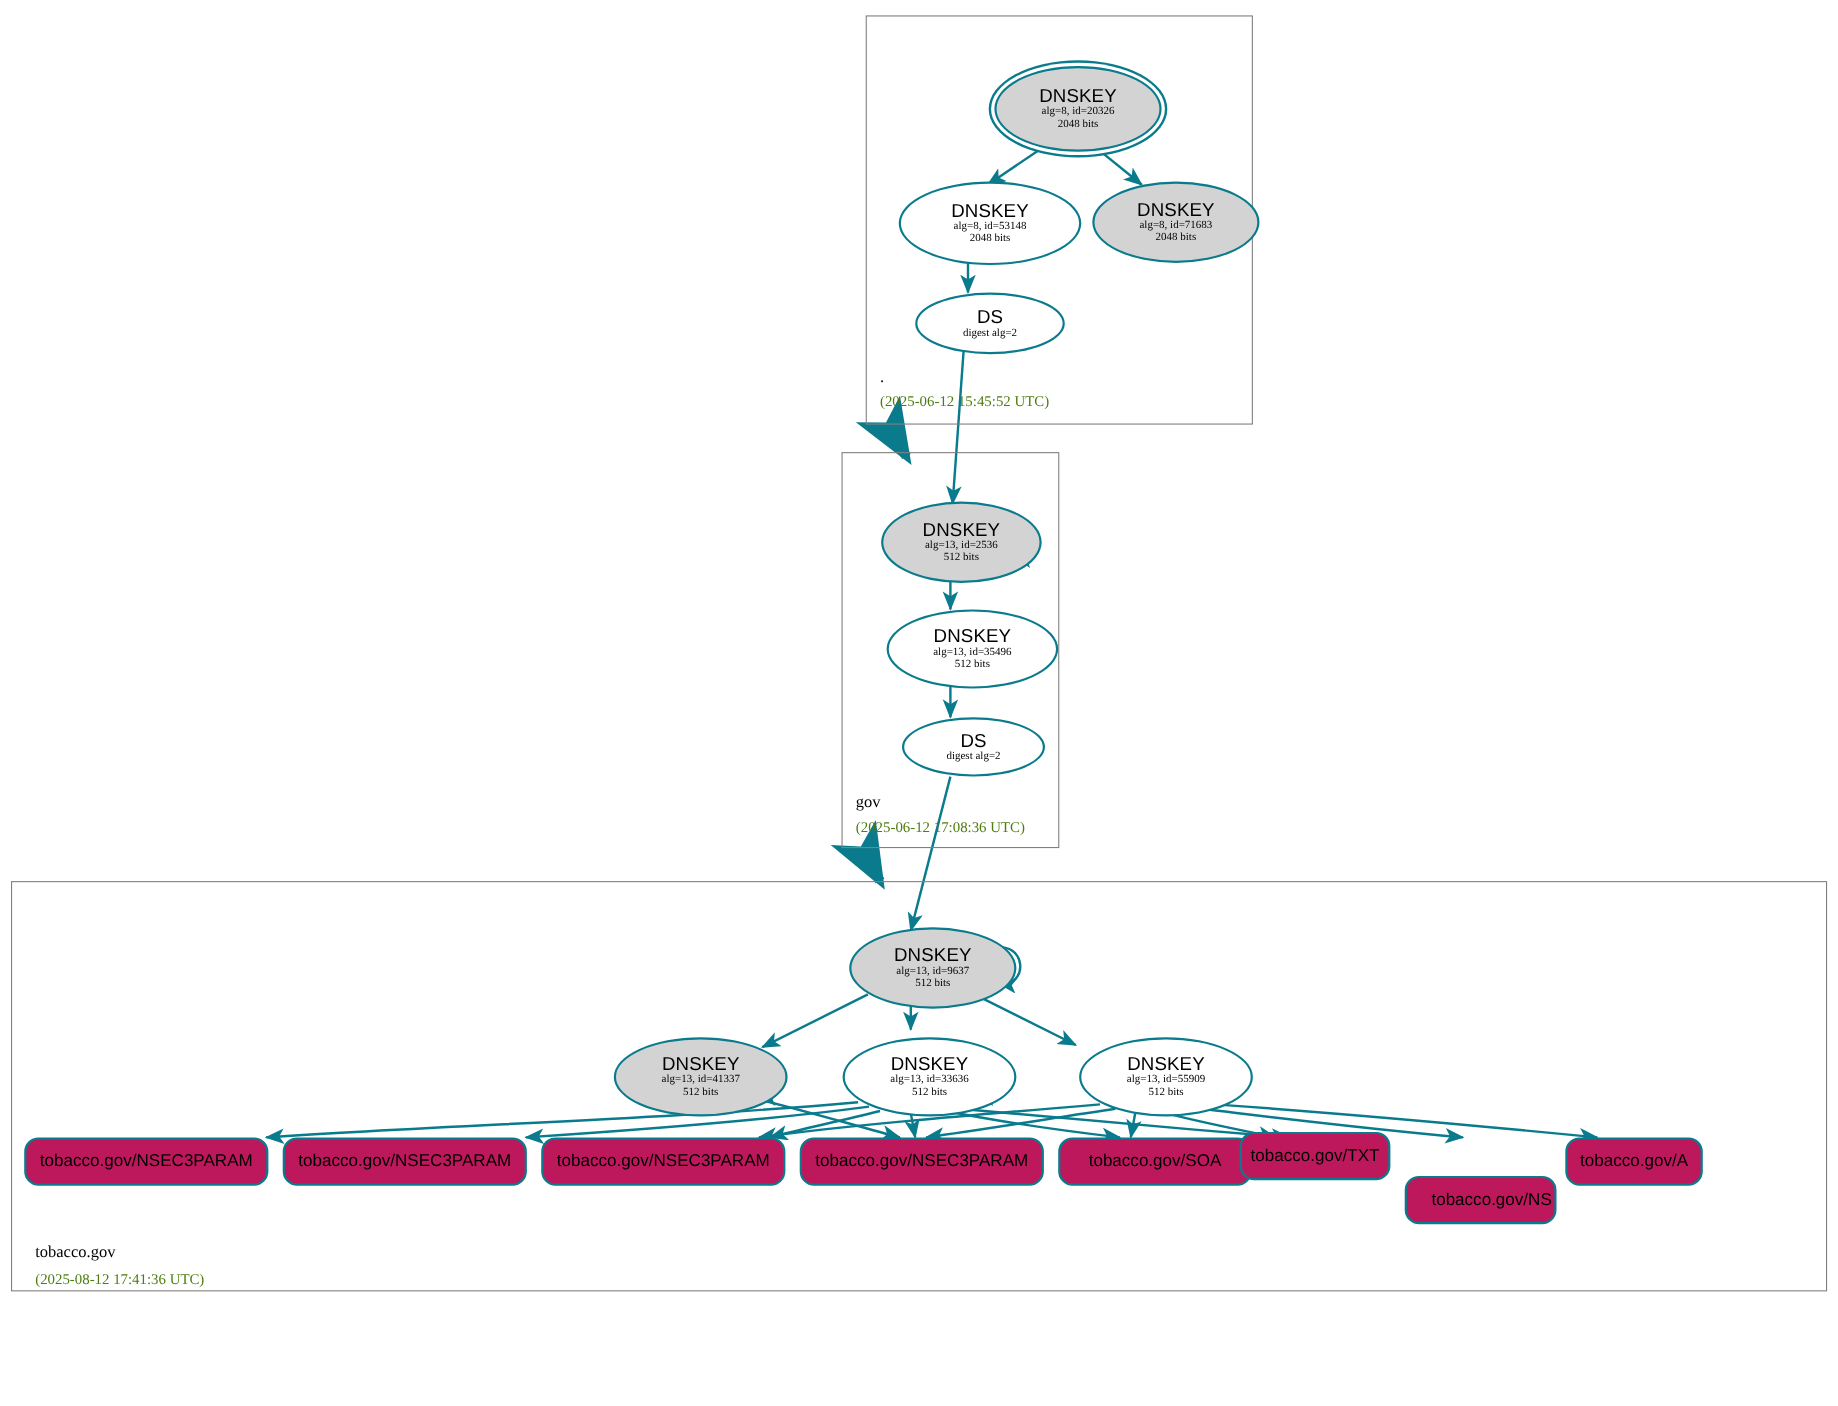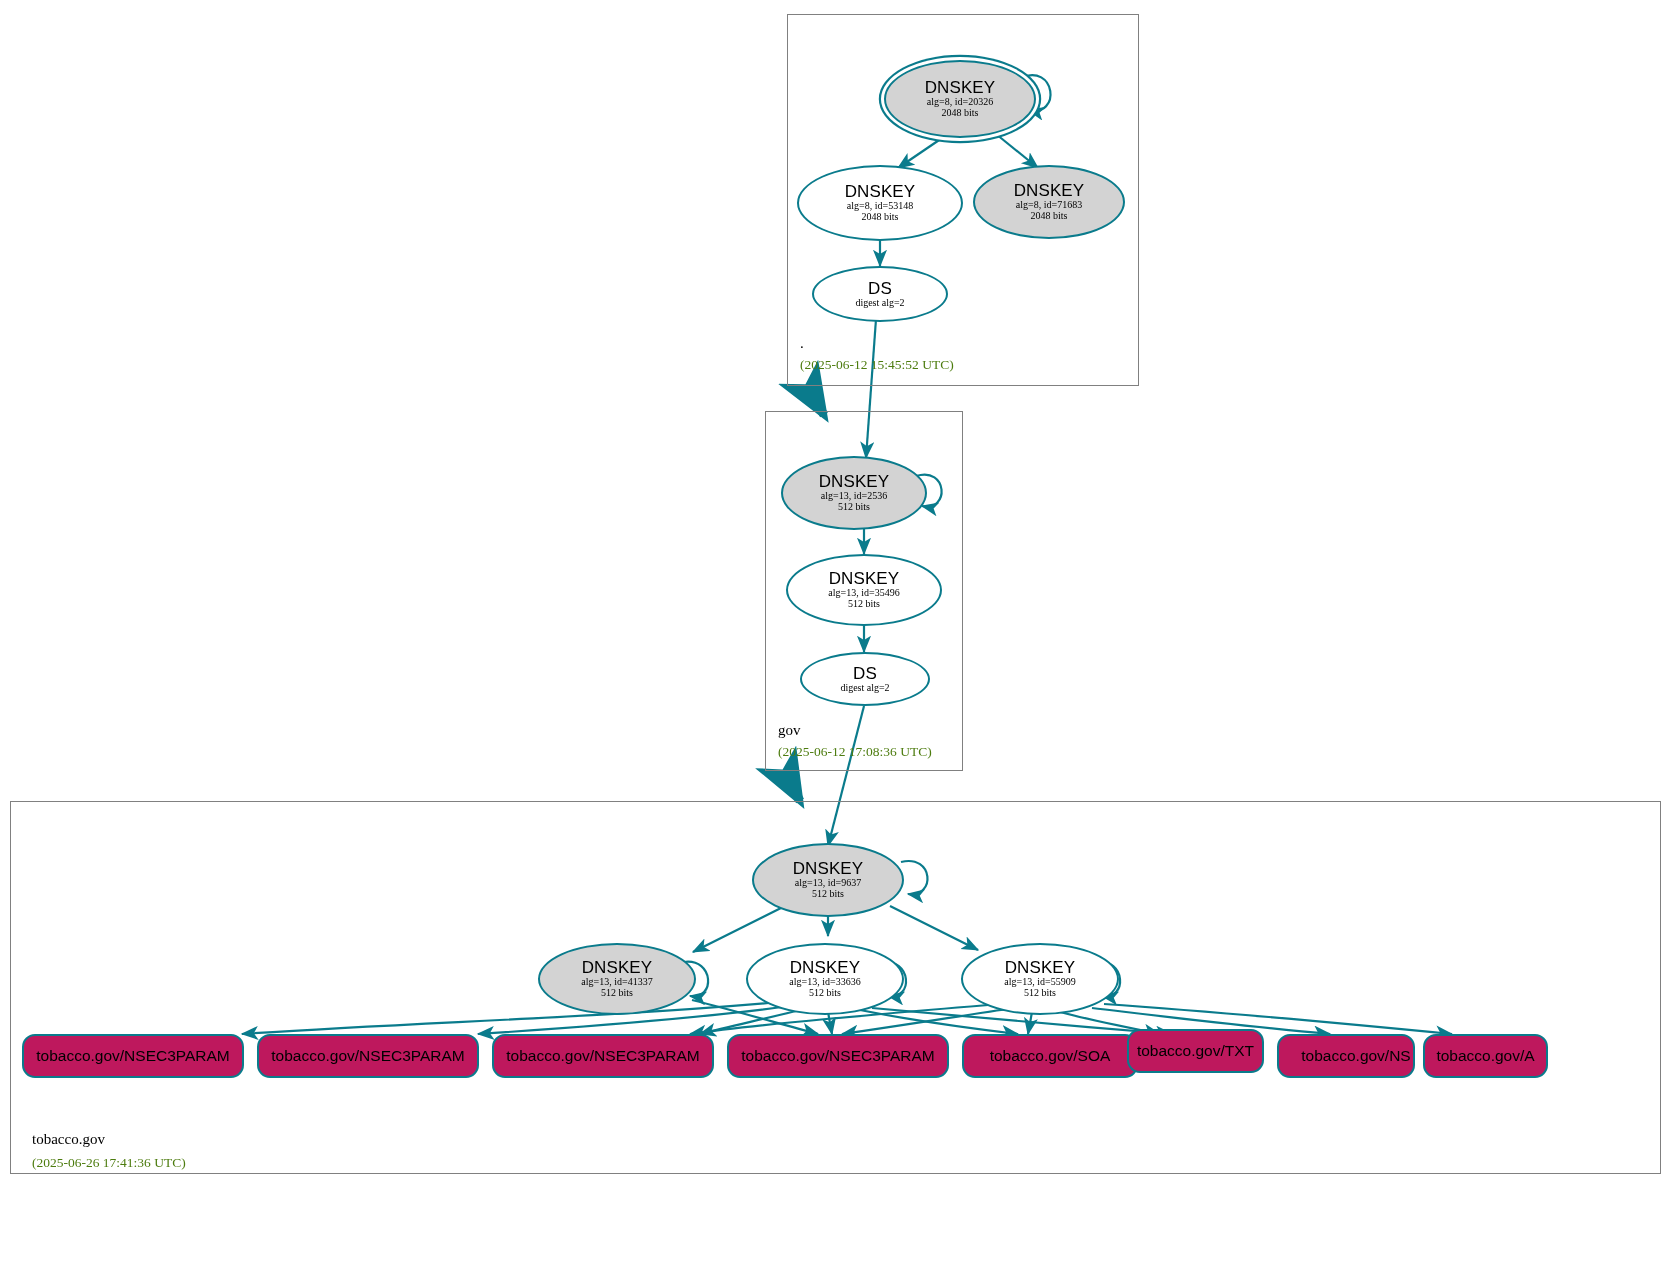--- a/index.html
+++ b/index.html
@@ -24,20 +24,21 @@
     font-size:13.5px;color:#4d7c0f;white-space:nowrap;
   }
   .node{
     position:absolute;box-sizing:border-box;
     display:flex;flex-direction:column;align-items:center;justify-content:center;
     text-align:center;line-height:1.06;
   }
   .ellipse{
     border:2.2px solid #0a7b8c;border-radius:50%;
     background:#ffffff;
+    margin-left:20px;
   }
   .ellipse.gray{background:#d3d3d3;}
   .ellipse.dbl{
     box-shadow:0 0 0 3px #ffffff, 0 0 0 5.2px #0a7b8c;
   }
   .ttl-main{
     font-family:"Liberation Sans", sans-serif;
     font-size:17px;letter-spacing:0.1px;
   }
   .ttl-sub{
@@ -165,21 +166,21 @@
     <div class="ttl-sub">512 bits</div>
   </div>
 
   <div class="node ellipse" style="left:800px;top:652px;width:130px;height:54px;">
     <div class="ttl-main">DS</div>
     <div class="ttl-sub">digest alg=2</div>
   </div>
 
   <div class="zonebox" style="left:10px;top:801px;width:1651px;height:373px;"></div>
   <div class="zonelabel" style="left:32px;top:1131px;">tobacco.gov</div>
-  <div class="zonetime" style="left:32px;top:1155px;">(2025-06-26 17:41:36 UTC)</div>
+  <div class="zonetime" style="left:32px;top:1155px;">(2025-08-12 17:41:36 UTC)</div>
 
   <div class="node ellipse gray" style="left:752px;top:843px;width:152px;height:74px;">
     <div class="ttl-main">DNSKEY</div>
     <div class="ttl-sub">alg=13, id=9637</div>
     <div class="ttl-sub">512 bits</div>
   </div>
 
   <div class="node ellipse gray" style="left:538px;top:943px;width:158px;height:72px;">
     <div class="ttl-main">DNSKEY</div>
     <div class="ttl-sub">alg=13, id=41337</div>
@@ -197,16 +198,16 @@
     <div class="ttl-sub">alg=13, id=55909</div>
     <div class="ttl-sub">512 bits</div>
   </div>
 
   <div class="rrset" style="left:22px;top:1034px;width:222px;height:44px;">tobacco.gov/NSEC3PARAM</div>
   <div class="rrset" style="left:257px;top:1034px;width:222px;height:44px;">tobacco.gov/NSEC3PARAM</div>
   <div class="rrset" style="left:492px;top:1034px;width:222px;height:44px;">tobacco.gov/NSEC3PARAM</div>
   <div class="rrset" style="left:727px;top:1034px;width:222px;height:44px;">tobacco.gov/NSEC3PARAM</div>
   <div class="rrset" style="left:962px;top:1034px;width:176px;height:44px;">tobacco.gov/SOA</div>
   <div class="rrset" style="left:1127px;top:1029px;width:137px;height:44px;">tobacco.gov/TXT</div>
-  <div class="rrset" style="left:1277px;top:1034px;width:138px;height:44px;padding-left:20px;">tobacco.gov/NS</div>
+  <div class="rrset" style="left:1277px;top:1069px;width:138px;height:44px;padding-left:20px;">tobacco.gov/NS</div>
   <div class="rrset" style="left:1423px;top:1034px;width:125px;height:44px;">tobacco.gov/A</div>
 
 </div>
 
 </body></html>

